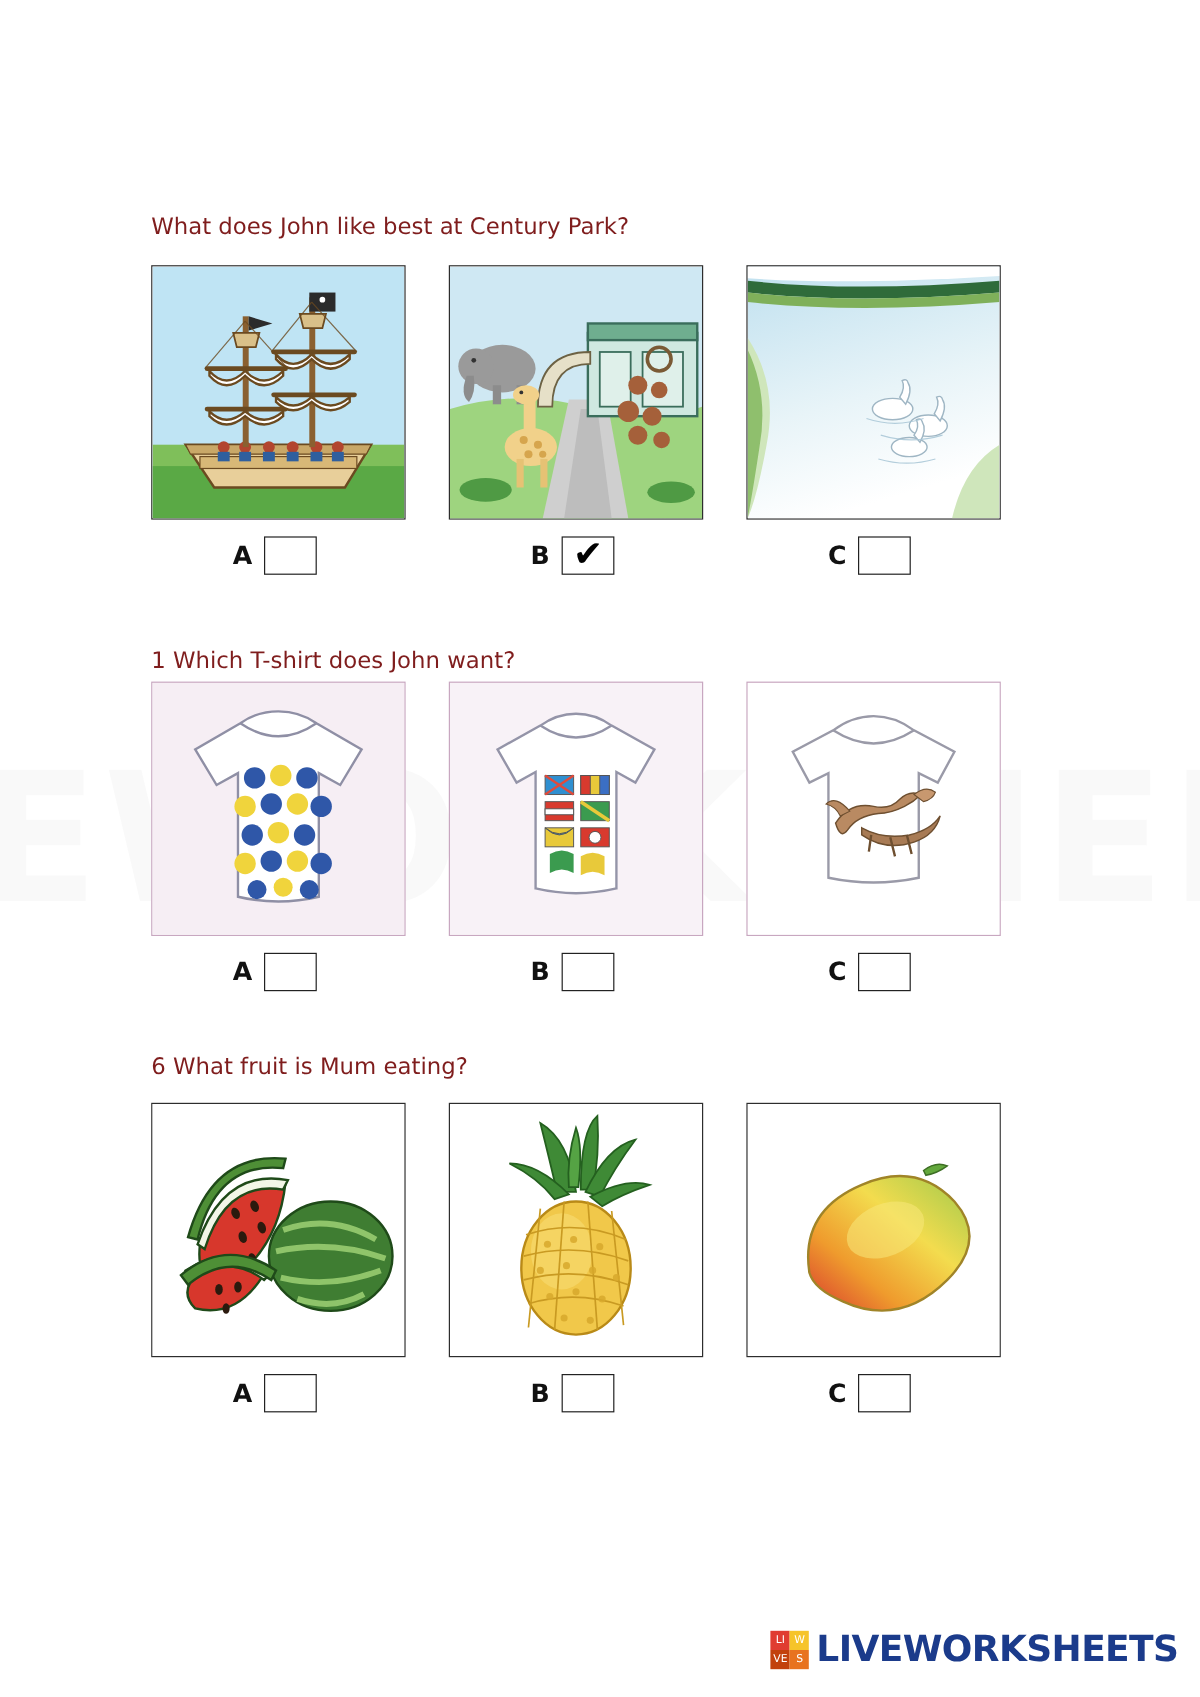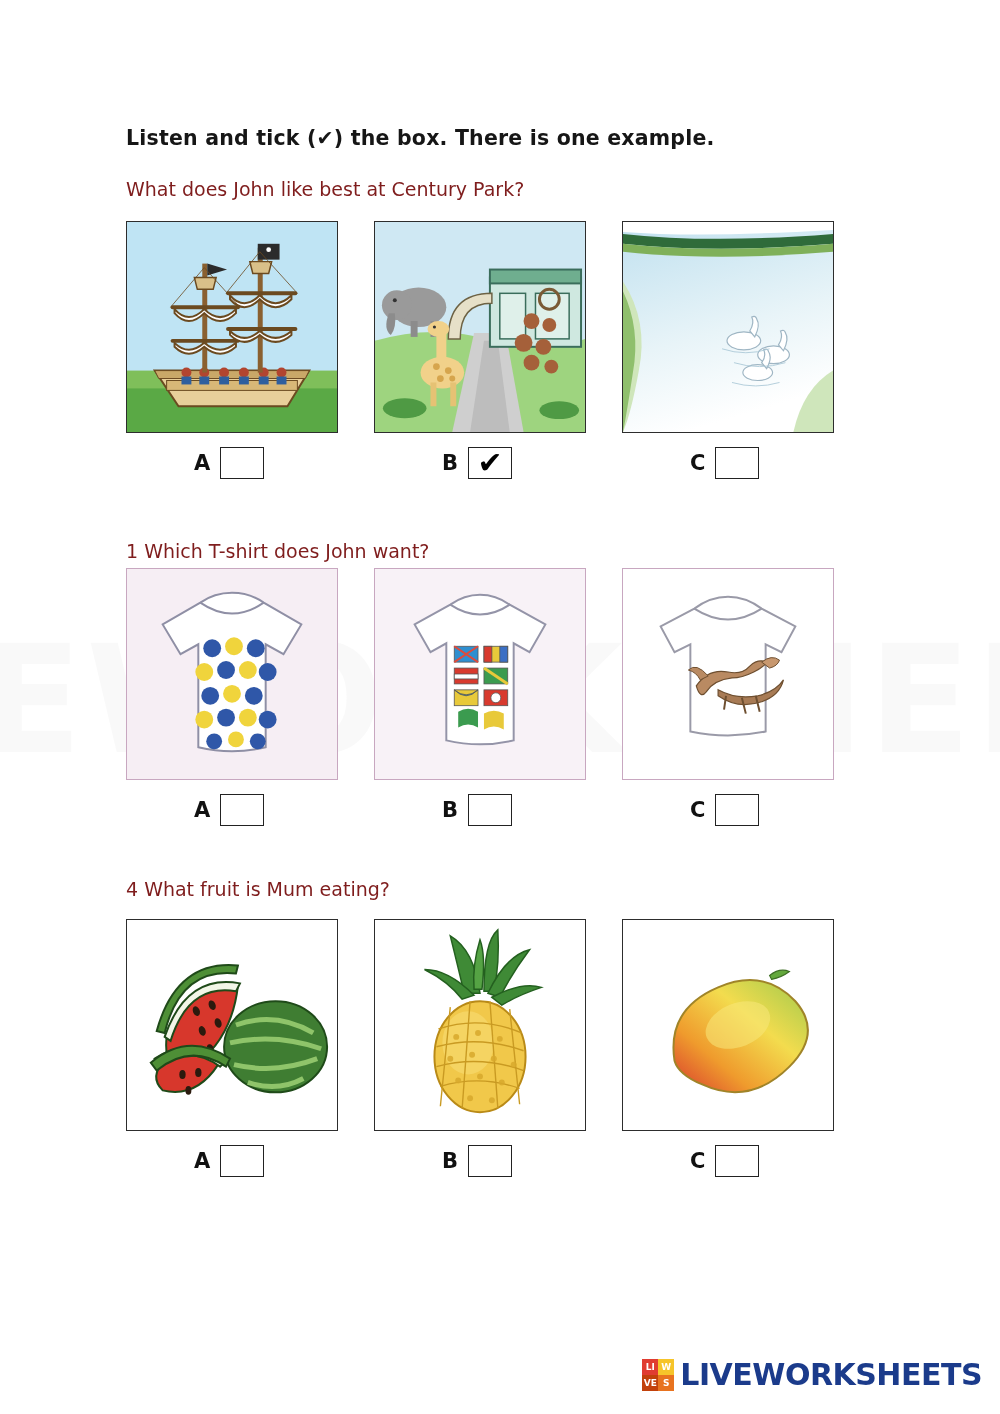--- a/index.html
+++ b/index.html
@@ -120,21 +120,21 @@
     align-items: center;
   }
   .logo-squares {
     display: grid;
     grid-template-columns: 16px 16px;
     grid-template-rows: 16px 16px;
     margin-right: 6px;
   }
   .logo-squares span {
     font-size: 9px;
-    font-weight: bold;
+    font-weight: normal;
     color: #fff;
     display: flex;
     align-items: center;
     justify-content: center;
     font-family: "DejaVu Sans", sans-serif;
   }
   .logo-text {
     font-size: 30px;
     font-weight: bold;
     color: #1b3b8b;
@@ -145,21 +145,20 @@
   
   .art { position: absolute; inset: 0; }
 </style>
 </head>
 <body>
 
 <div class="sheet">
 
   <div class="watermark">LIVEWORKSHEETS</div>
 
-  <div class="instruction">Listen and tick (✔) the box. There is one example.</div>
 
   <div class="question-block">
     <div class="q-text" style="top:178px;">What does John like best at Century Park?</div>
 
     <div class="options-row" style="top:221px;">
 
       <div class="option">
         <div class="pic-frame">
           <svg class="art" viewBox="0 0 212 212" preserveAspectRatio="none">
             <rect x="0" y="0" width="212" height="212" fill="#bfe4f4"></rect>
@@ -431,21 +430,21 @@
           <span class="tick-box">
             <span class="tick-mark"></span>
           </span>
         </div>
       </div>
 
     </div>
   </div>
 
   <div class="question-block">
-    <div class="q-text" style="top:878px;">4 What fruit is Mum eating?</div>
+    <div class="q-text" style="top:878px;">6 What fruit is Mum eating?</div>
 
     <div class="options-row" style="top:919px;">
 
       <div class="option">
         <div class="pic-frame">
           <svg class="art" viewBox="0 0 212 212" preserveAspectRatio="none">
             <rect width="212" height="212" fill="#ffffff"></rect>
 
             <ellipse cx="150" cy="128" rx="52" ry="46" fill="#3f7d32" stroke="#1f4a19" stroke-width="2"></ellipse>
             <g stroke="#8fc46a" stroke-width="5" fill="none">

